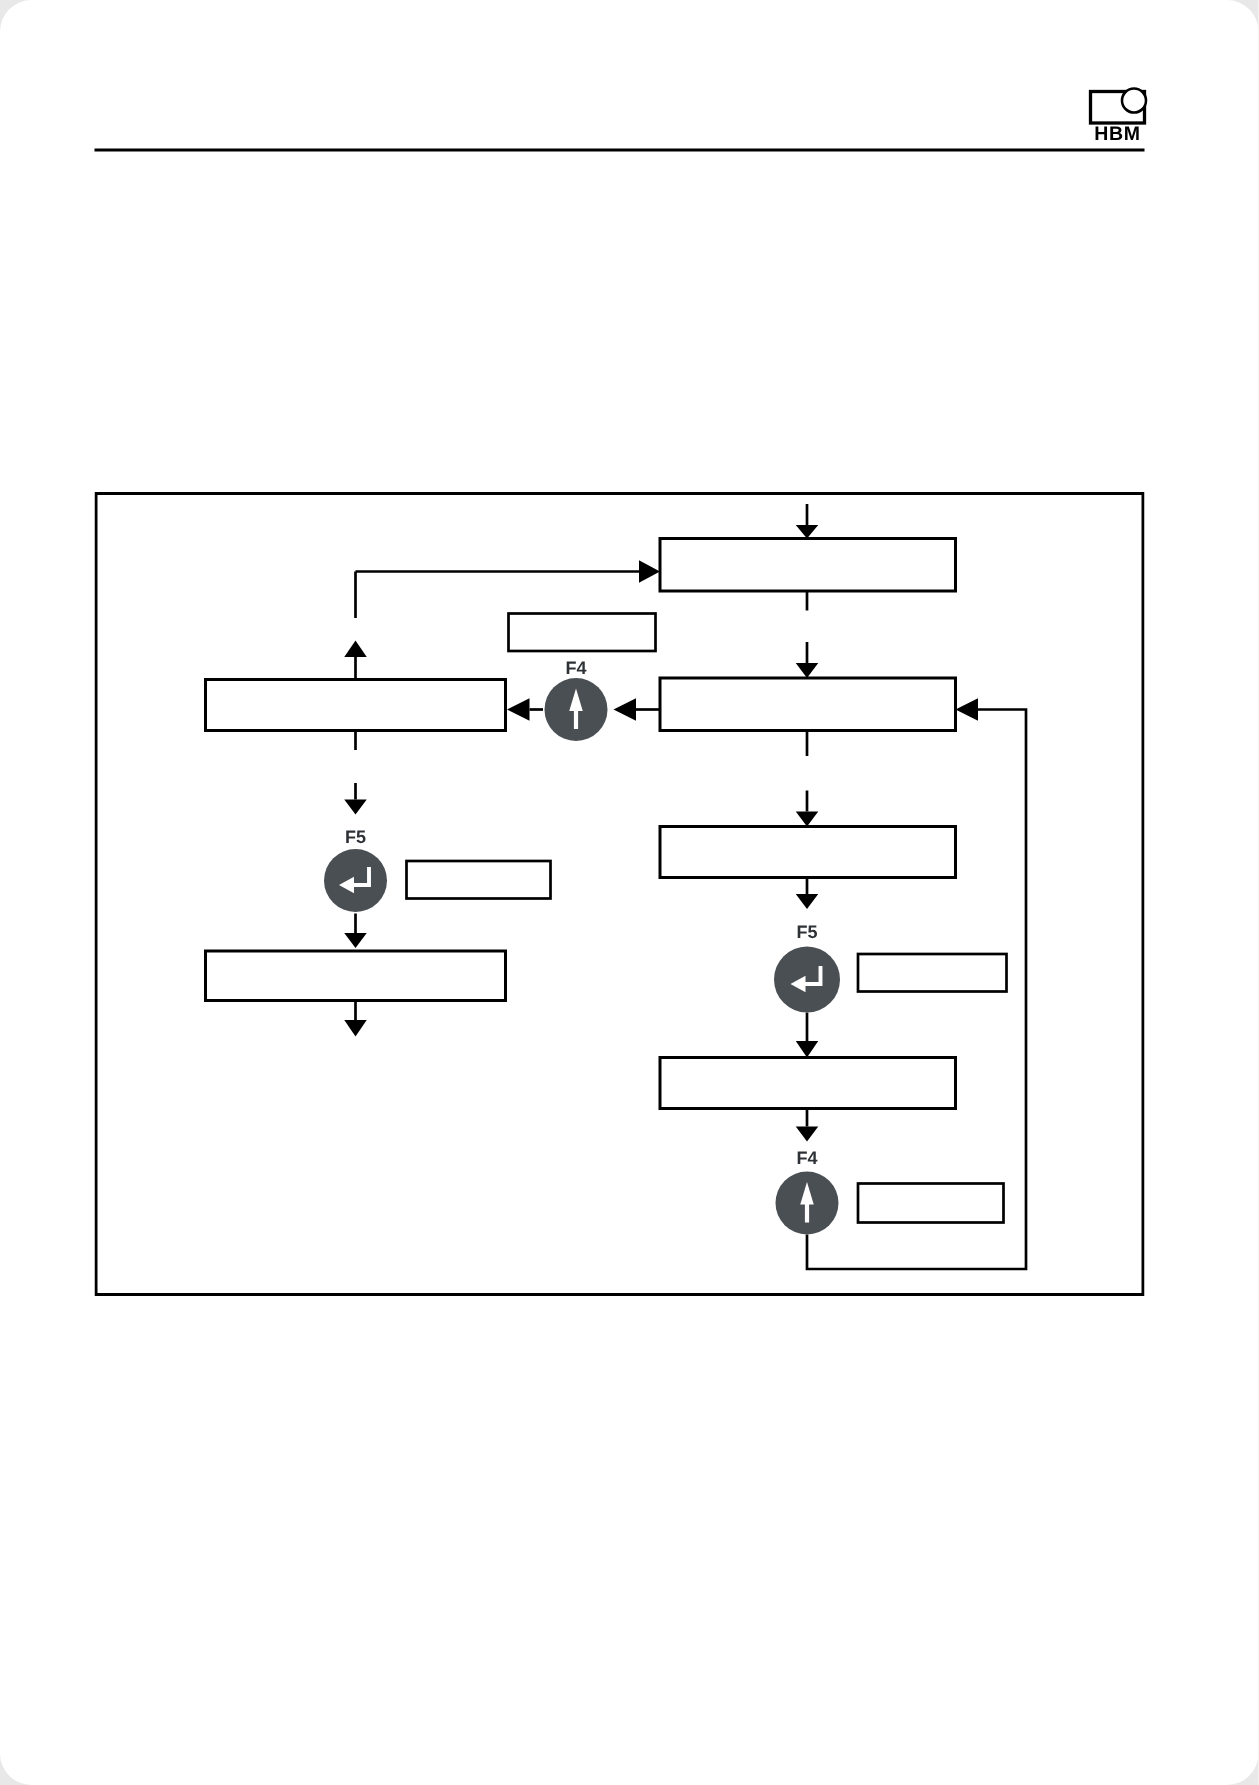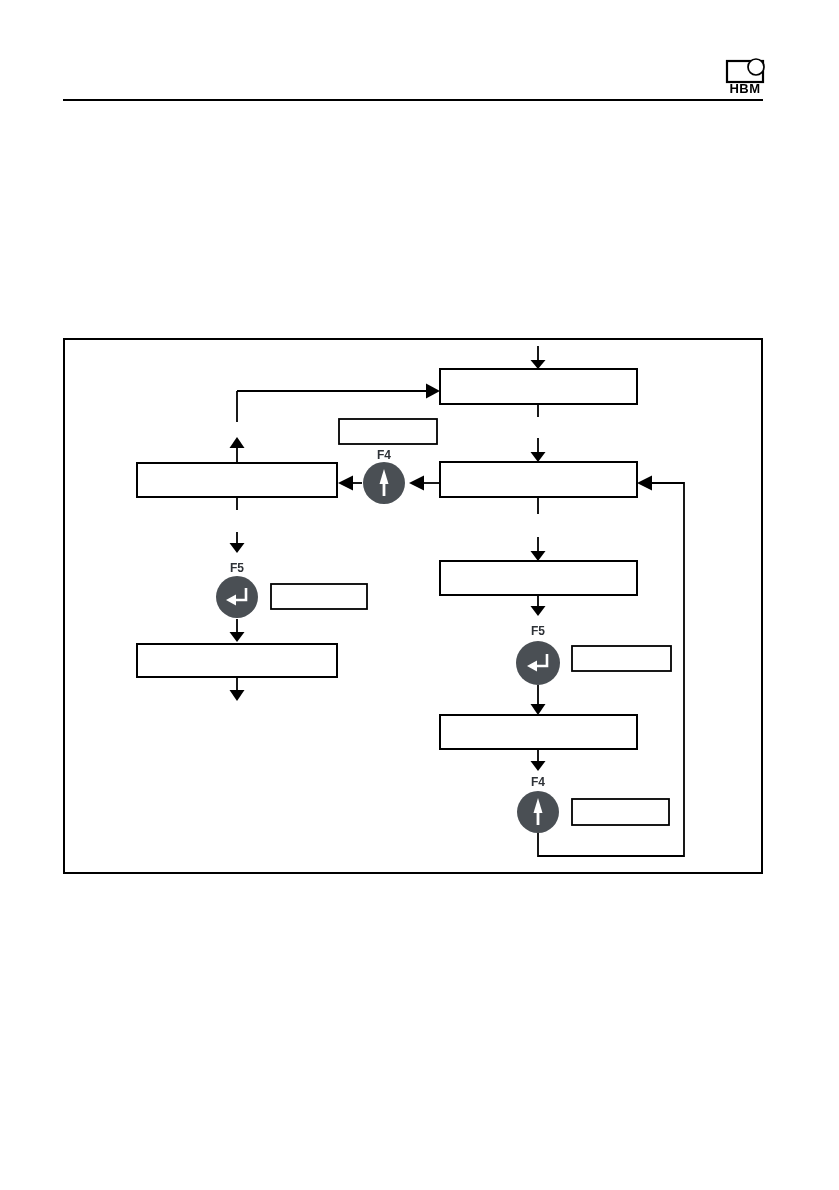--- a/index.html
+++ b/index.html
@@ -1,23 +1,23 @@
 <!DOCTYPE html>
 <html><head>
 <meta charset="utf-8">
 <style>
   html,body{margin:0;padding:0;}
   body{background:#e8e8e8;font-family:"Liberation Sans",sans-serif;}
   .page{
     position:relative;width:839px;height:1190px;background:#ffffff;
-    margin:0 auto;overflow:hidden;
+    margin:0 auto;overflow:hidden;border-radius:21px;
   }
   .header-rule{position:absolute;left:63px;top:99px;width:700px;height:2px;background:#000;}
   .logo{position:absolute;left:715px;top:52px;width:56px;height:48px;}
-  .flow-wrap{position:absolute;left:63px;top:338px;width:632px;height:536px;}
+  .flow-wrap{position:absolute;left:63px;top:328px;width:632px;height:536px;}
   svg text.key-label{font-family:"Liberation Sans",sans-serif;font-weight:bold;font-size:12px;fill:#2e3237;}
   svg text.logo-word{font-family:"Liberation Sans",sans-serif;font-weight:bold;font-size:13px;fill:#000;letter-spacing:0.5px;}
 </style>
 </head>
 <body>
 
 <div class="page">
 
   <div class="logo">
     <svg width="56" height="48" viewBox="0 0 56 48">

